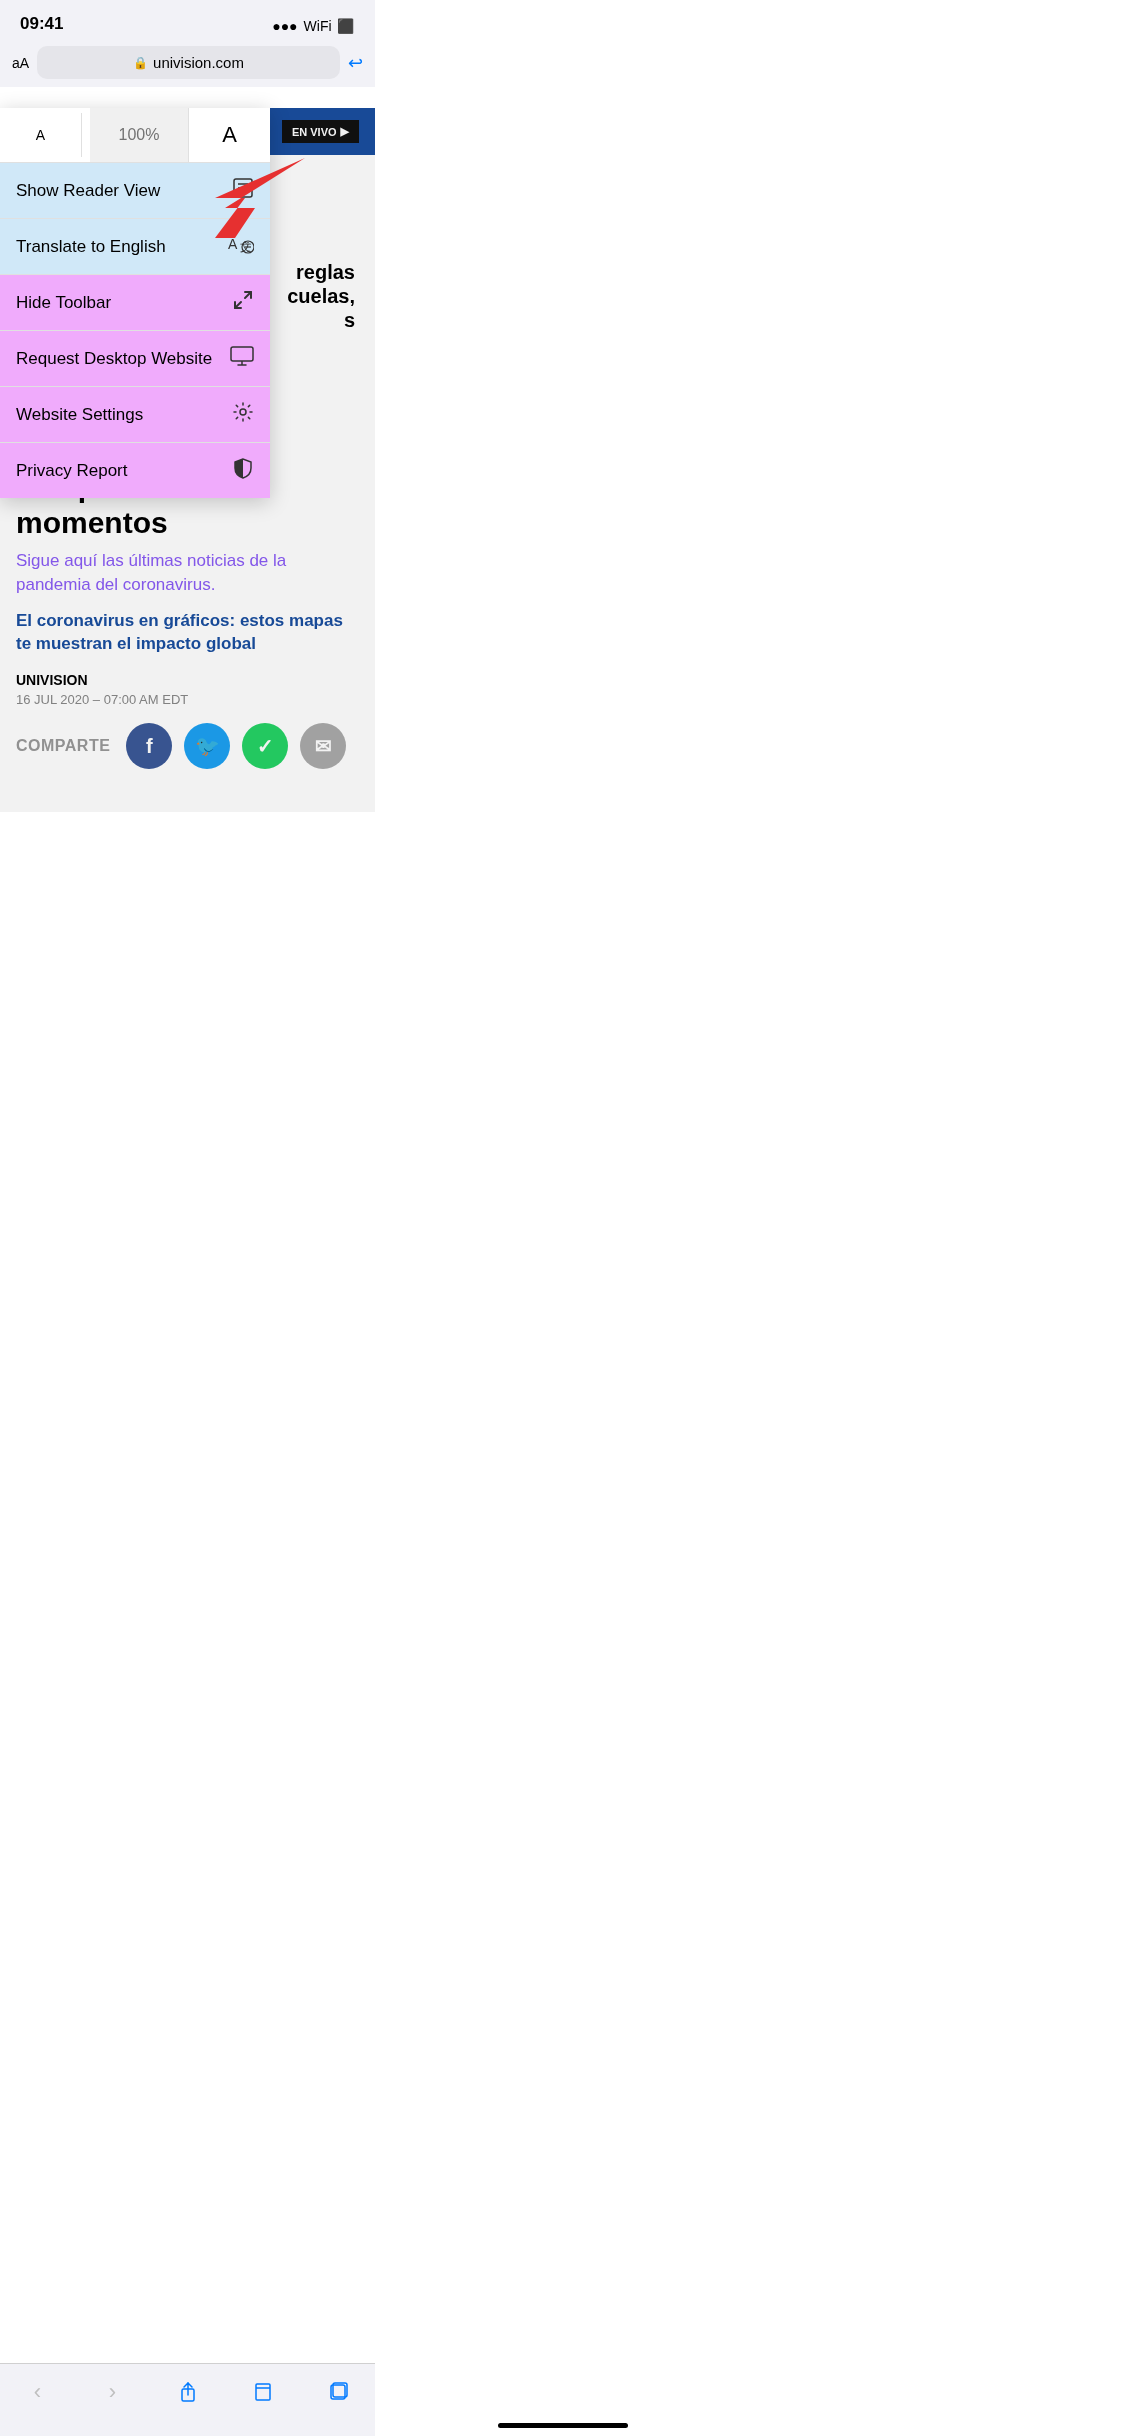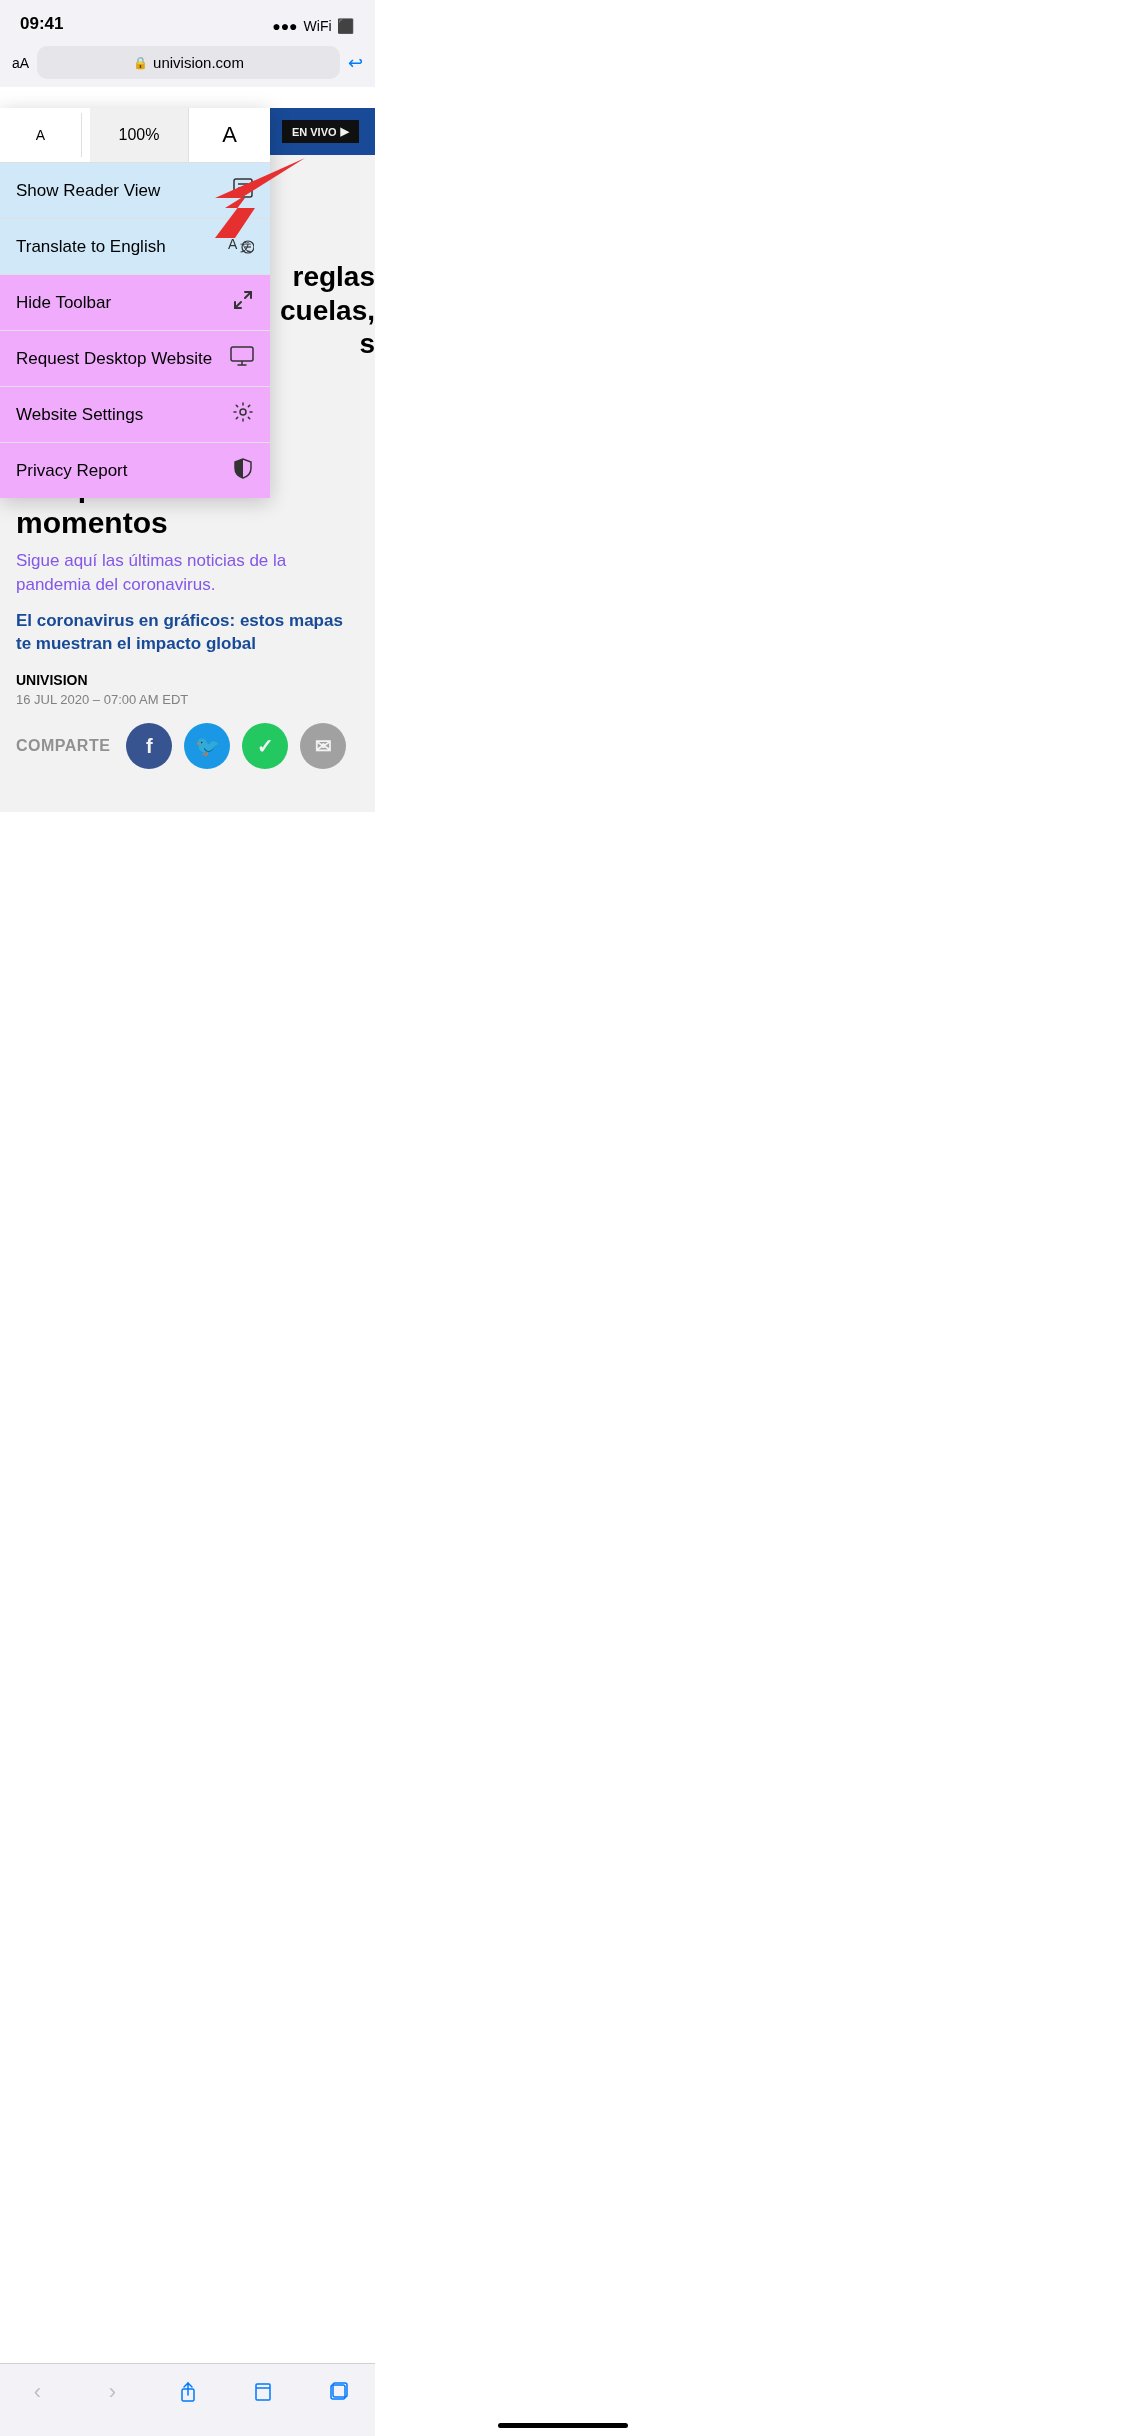--- a/index.html
+++ b/index.html
@@ -111,21 +111,21 @@
       color: #000;
     }
 
     .font-percent {
       flex: 1.3;
       display: flex;
       align-items: center;
       justify-content: center;
       padding: 18px 10px;
       font-size: 16px;
-      color: #000000;
+      color: #737373;
       background: #f0f0f0;
       border-right: 1px solid #e0e0e0;
       margin-left: 8px;
     }
 
     .font-large {
       flex: 1;
       display: flex;
       align-items: center;
       justify-content: center;
@@ -322,22 +322,22 @@
       height: 5px;
       background: #000;
       border-radius: 3px;
       z-index: 200;
     }
 
     
     .partial-right {
       position: absolute;
       top: 152px;
-      right: 0;
-      font-size: 28px;
+      right: 20px;
+      font-size: 20px;
       font-weight: 800;
       color: #000;
       text-align: right;
       line-height: 1.2;
       z-index: 2;
     }
 
     .overlay-bg {
       position: absolute;
       top: 108px;

